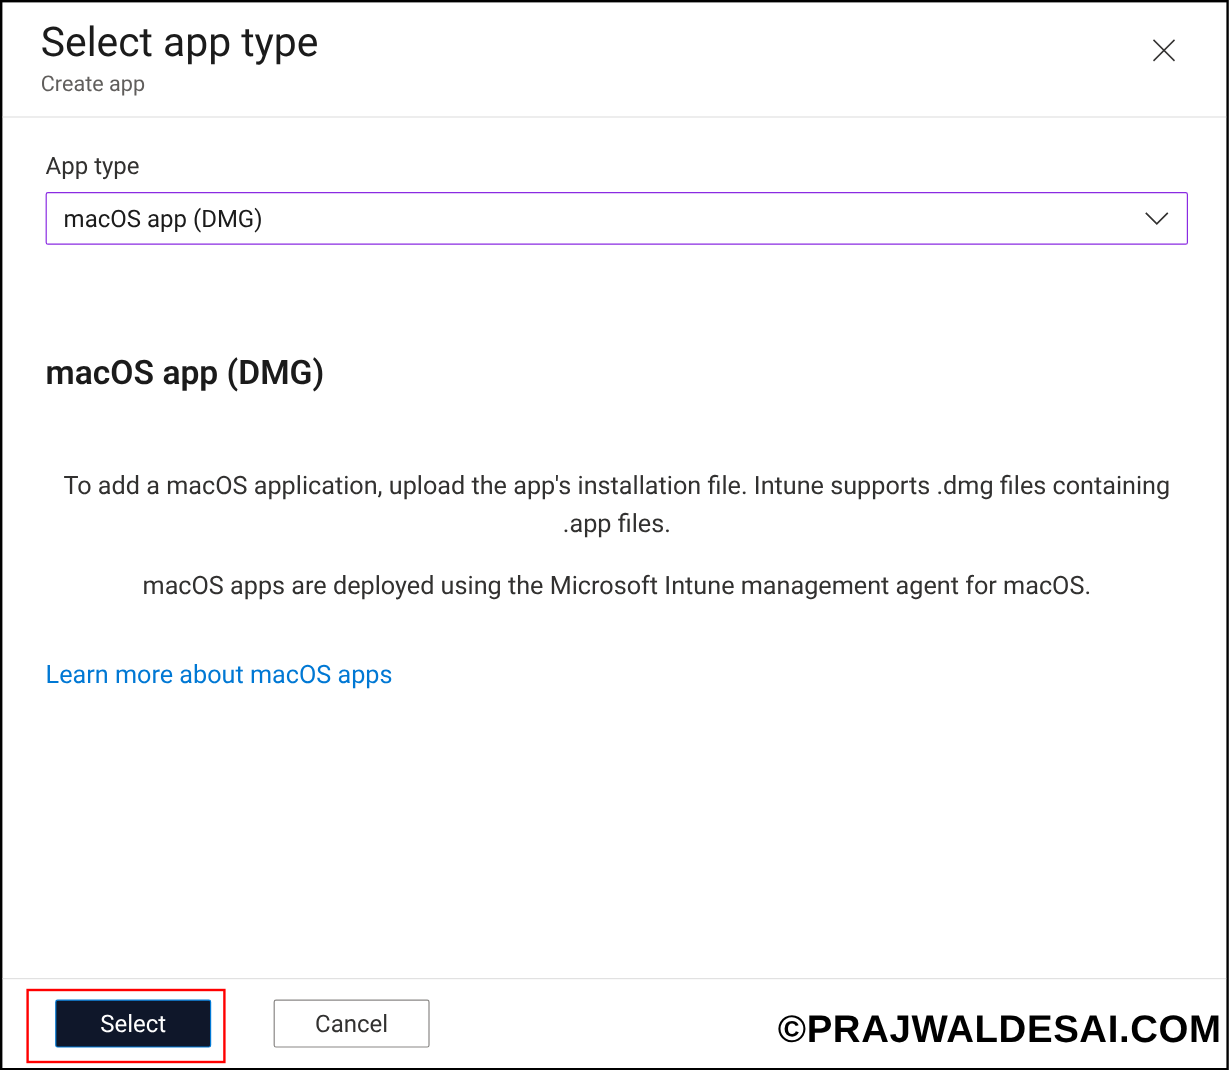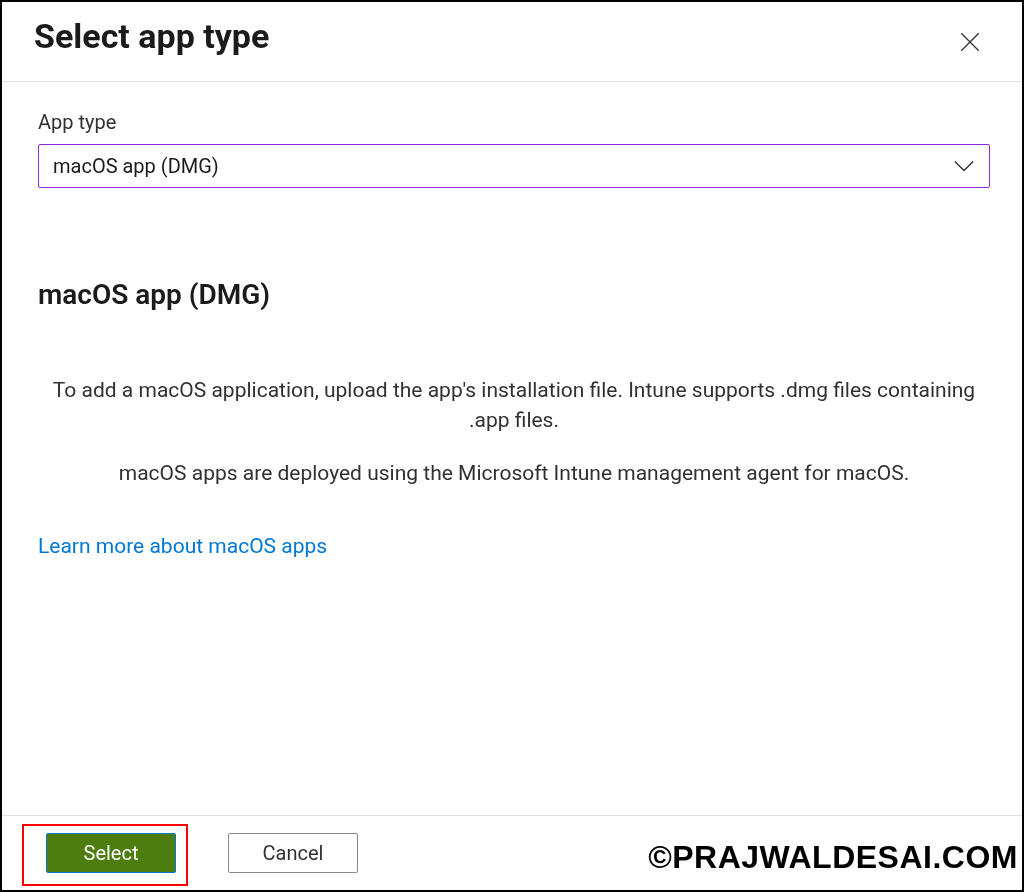--- a/index.html
+++ b/index.html
@@ -26,21 +26,21 @@
       display: flex;
       justify-content: space-between;
       align-items: flex-start;
     }
     .header-text {
       display: flex;
       flex-direction: column;
     }
     .title {
       font-size: 34px;
-      font-weight: 700;
+      font-weight: 400;
       color: #1b1b1b;
       line-height: 1.3;
     }
     .subtitle {
       font-size: 18px;
       color: #605e5c;
       margin-top: 2px;
     }
     .close-btn {
       background: none;
@@ -123,21 +123,21 @@
     }
     .btn {
       font-size: 20px;
       padding: 7px 30px;
       border-radius: 2px;
       cursor: pointer;
       font-family: inherit;
       min-width: 130px;
     }
     .btn-primary {
-      background: #4d7c0f;
+      background: #0f172a;
       color: #fff;
       border: 1px solid #0078d4;
       margin-left: 12px;
     }
     .btn-secondary {
       background: #fff;
       color: #323130;
       border: 1px solid #8a8886;
       margin-left: 40px;
     }
@@ -153,20 +153,21 @@
     }
   </style>
 </head>
 <body>
 
 <div class="panel">
 
   <div class="header">
     <div class="header-text">
       <h1 class="title">Select app type</h1>
+      <div class="subtitle">Create app</div>
     </div>
     <button class="close-btn">
       <span>
         <svg viewBox="0 0 16 16" fill="none" stroke="currentColor" stroke-width="1">
           <line x1="1" y1="1" x2="15" y2="15"></line>
           <line x1="15" y1="1" x2="1" y2="15"></line>
         </svg>
       </span>
     </button>
   </div>

